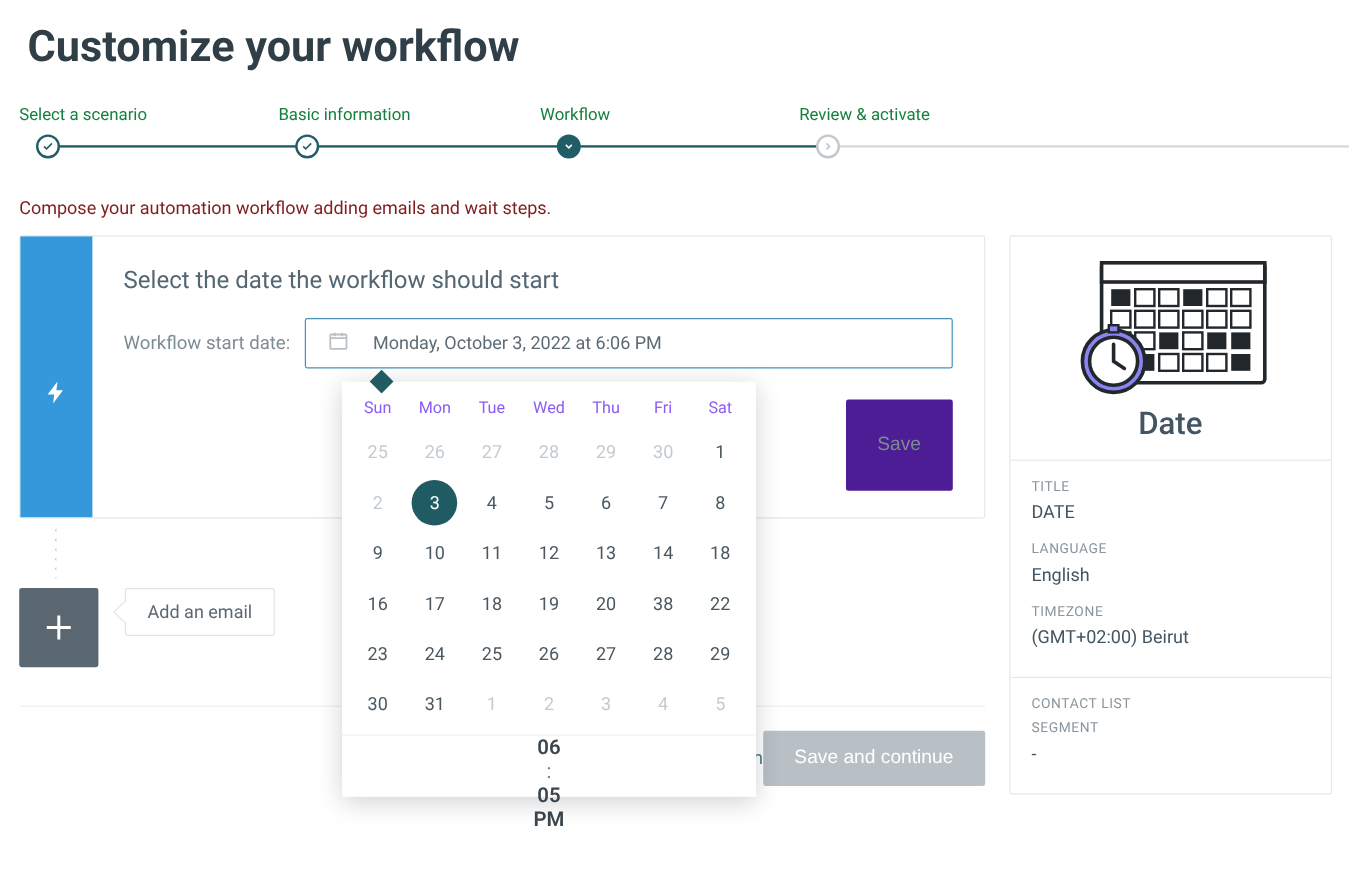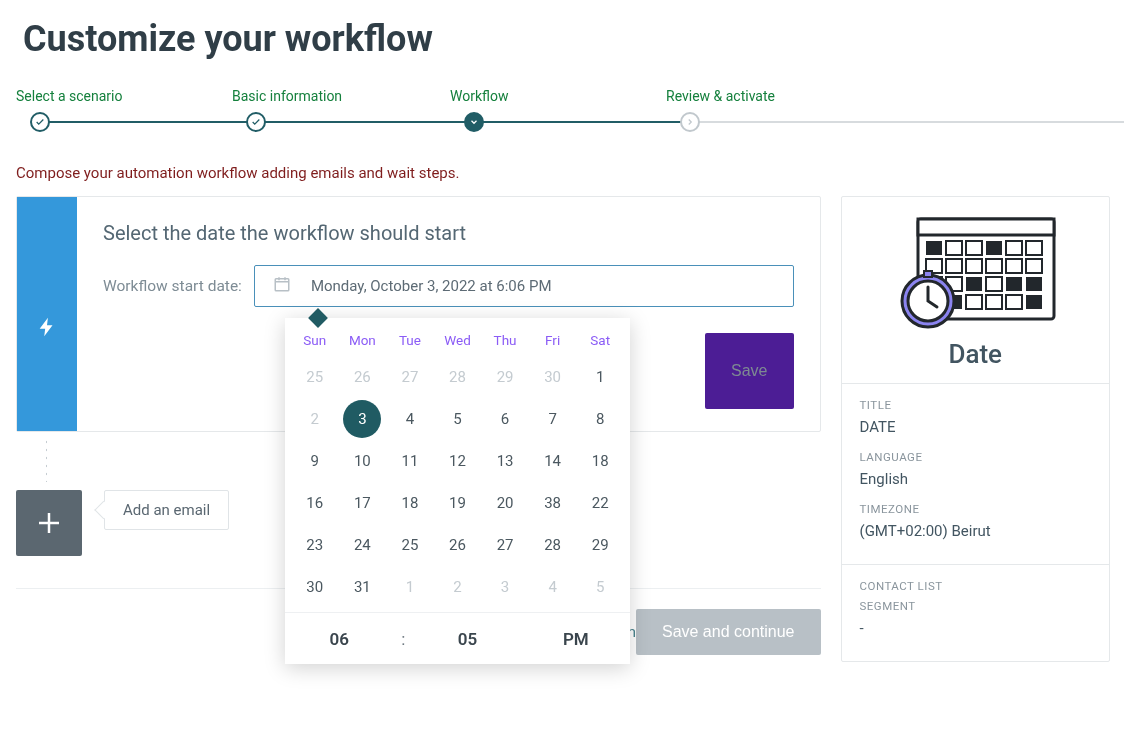--- a/index.html
+++ b/index.html
@@ -295,20 +295,21 @@
     display:flex;align-items:center;justify-content:center;
   }
   .dp-time {
     border-top:1px solid #eef0f2;
     display:flex;
     align-items:center;
     height:52px;
     font-size:17px;
     font-weight:600;
     color:#3a454d;
+    flex-direction:column;
   }
   .dp-time > div { flex:1; text-align:center; }
   .dp-time .colon { flex:0 0 20px; font-weight:400; color:#6d7880; }
 </style>
 </head>
 <body>
 
 <h1 class="page-title">Customize your workflow</h1>
 
 <div class="stepper">

